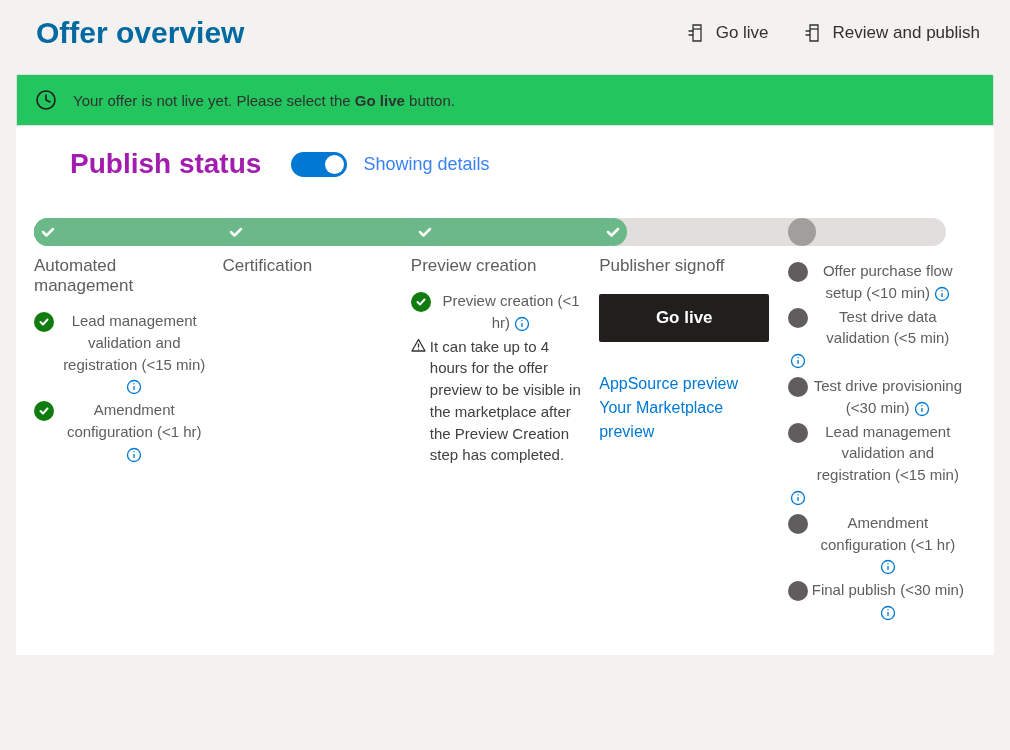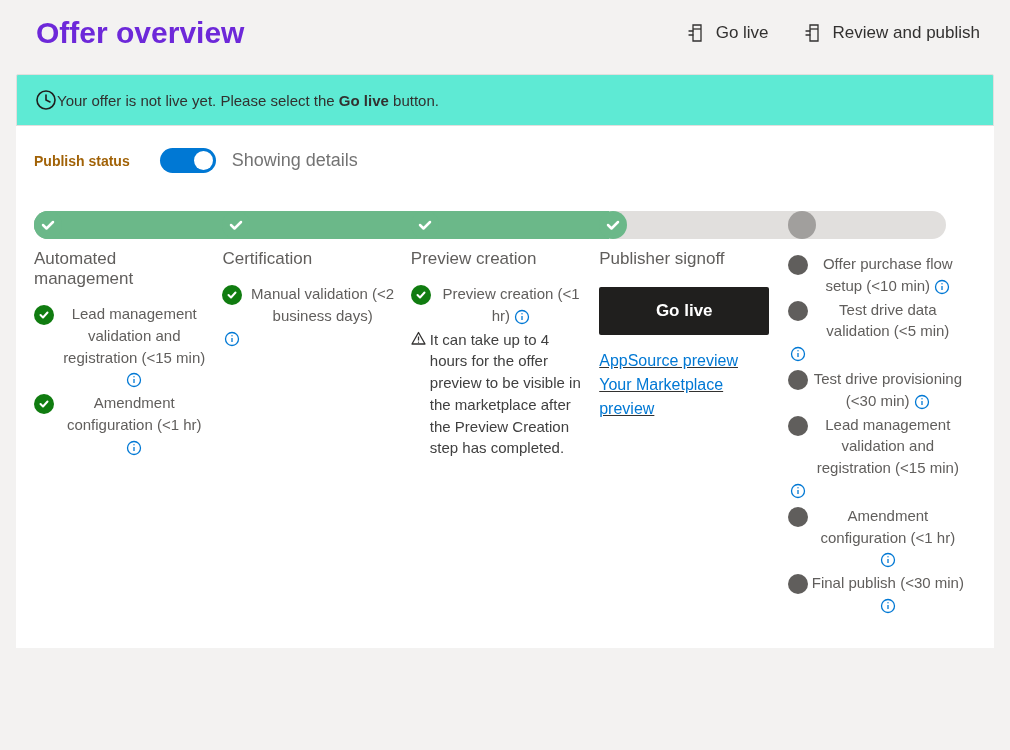--- a/index.html
+++ b/index.html
@@ -13,77 +13,78 @@
   .header {
     display: flex;
     align-items: center;
     justify-content: space-between;
     padding: 16px 30px 24px 36px;
     background: #f3f2f1;
   }
   .page-title {
     font-size: 30px;
     font-weight: 700;
-    color: #6d28d9;
+    color: #0369a1;
   }
   .header-actions {
     display: flex;
     gap: 36px;
   }
   .header-action {
     display: flex;
     align-items: center;
     gap: 10px;
     font-size: 17px;
     color: #323130;
     cursor: pointer;
   }
   .notice-bar {
     display: flex;
     align-items: center;
+    gap: 16px;
     margin: 0 16px;
     padding: 14px 18px;
-    background: #5eead4;
+    background: #22c55e;
     border: 1px solid #e1dfdd;
     border-top-left-radius: 2px;
     border-top-right-radius: 2px;
   }
   .notice-text { font-size: 15px; color: #323130; }
   .notice-text b { font-weight: 600; }
 
   .content-panel {
     margin: 0 16px;
     background: #fff;
     padding: 22px 18px 30px 18px;
   }
   .status-heading-row {
     display: flex;
     align-items: center;
     gap: 30px;
   }
-  .status-heading { font-size: 14px; font-weight: 700; color: #a16207; }
+  .status-heading { font-size: 28px; font-weight: 700; color: #a21caf; margin-left: 36px; }
   .toggle-wrap { display: flex; align-items: center; gap: 16px; }
   .toggle {
     width: 56px;
     height: 25px;
     border-radius: 25px;
     background: #0078d4;
     position: relative;
     cursor: pointer;
   }
   .toggle .knob {
     position: absolute;
     right: 3px;
     top: 3px;
     width: 19px;
     height: 19px;
     border-radius: 50%;
     background: #fff;
   }
-  .toggle-label { font-size: 18px; color: #737373; }
+  .toggle-label { font-size: 18px; color: #3b82f6; }
 
   .timeline {
     position: relative;
     margin-top: 38px;
   }
   .track {
     position: absolute;
     left: 0;
     right: 30px;
     height: 28px;
@@ -170,21 +171,21 @@
     color: #fff;
     font-size: 17px;
     font-weight: 600;
     border: none;
     padding: 14px 0;
     width: 170px;
     cursor: pointer;
     border-radius: 2px;
     margin-top: 4px;
   }
-  .link-list { margin-top: 14px; text-decoration: underline; }
+  .link-list { margin-top: 30px; }
   .link-item { color: #0078d4; font-size: 16px; line-height: 1.5; cursor: pointer; }
 
   svg { display: block; }
 </style>
 </head>
 <body>
 
 <div class="header">
   <div class="page-title">Offer overview</div>
   <div class="header-actions">
@@ -284,153 +285,134 @@
         </div>
       </div>
 
       <div class="stage">
         <div class="stage-marker done">
           <svg viewBox="0 0 16 16" fill="none" stroke-width="2.5" stroke-linecap="round" stroke-linejoin="round">
               <path d="M3 8 L6.5 11.5 L13 5"></path>
             </svg>
         </div>
         <div class="stage-title">Certification</div>
+      </div>
+
+      <div class="stage">
+        <div class="stage-marker done">
+          <svg viewBox="0 0 16 16" fill="none" stroke-width="2.5" stroke-linecap="round" stroke-linejoin="round">
+              <path d="M3 8 L6.5 11.5 L13 5"></path>
+            </svg>
+        </div>
+        <div class="stage-title">Preview creation</div>
         <div class="stage-body">
           <div class="step">
             <div class="step-dot green">
               <svg viewBox="0 0 12 12" fill="none" stroke-width="2" stroke-linecap="round" stroke-linejoin="round">
                   <path d="M2.5 6 L5 8.5 L9.5 3.5"></path>
                 </svg>
             </div>
-            <div class="step-text">Manual validation (&lt;2 business days)</div>
+            <div class="step-text">
+              <span>Preview creation (&lt;1 hr)</span>
+              <span class="info-icon">
+                <svg viewBox="0 0 16 16" fill="none" stroke="#0078d4" stroke-width="1.3">
+                    <circle cx="8" cy="8" r="6.5"></circle>
+                    <line x1="8" y1="7" x2="8" y2="11"></line>
+                    <circle cx="8" cy="4.7" r="0.7" fill="#0078d4" stroke="none"></circle>
+                  </svg>
+              </span>
+            </div>
+          </div>
+          <div class="warning-block">
+            <span class="warn-icon">
+              <svg width="15" height="15" viewBox="0 0 15 15" fill="none" stroke="#323130" stroke-width="1.3" stroke-linejoin="round">
+                  <path d="M7.5 1.5 L14 13 L1 13 Z"></path>
+                  <line x1="7.5" y1="5.5" x2="7.5" y2="9.5"></line>
+                  <circle cx="7.5" cy="11.2" r="0.6" fill="#323130" stroke="none"></circle>
+                </svg>
+            </span>
+            <span>It can take up to 4 hours for the offer preview to be visible in the marketplace after the Preview Creation step has completed.</span>
+          </div>
+        </div>
+      </div>
+
+      <div class="stage">
+        <div class="stage-marker done">
+          <svg viewBox="0 0 16 16" fill="none" stroke-width="2.5" stroke-linecap="round" stroke-linejoin="round">
+              <path d="M3 8 L6.5 11.5 L13 5"></path>
+            </svg>
+        </div>
+        <div class="stage-title">Publisher signoff</div>
+        <div class="stage-body">
+          <button class="go-live-btn">Go live</button>
+          <div class="link-list">
+            <div class="link-item">AppSource preview</div>
+            <div class="link-item">Your Marketplace preview</div>
+          </div>
+        </div>
+      </div>
+
+      <div class="stage">
+        <div class="stage-marker pending"></div>
+        <div class="stage-body">
+          <div class="step">
+            <div class="step-dot grey"></div>
+            <div class="step-text">
+              <span>Offer purchase flow setup (&lt;10 min)</span>
+              <span class="info-icon">
+                <svg viewBox="0 0 16 16" fill="none" stroke="#0078d4" stroke-width="1.3">
+                    <circle cx="8" cy="8" r="6.5"></circle>
+                    <line x1="8" y1="7" x2="8" y2="11"></line>
+                    <circle cx="8" cy="4.7" r="0.7" fill="#0078d4" stroke="none"></circle>
+                  </svg>
+              </span>
+            </div>
+          </div>
+          <div class="step">
+            <div class="step-dot grey"></div>
+            <div class="step-text">Test drive data validation (&lt;5 min)</div>
           </div>
           <div class="info-below">
             <span class="info-icon">
               <svg viewBox="0 0 16 16" fill="none" stroke="#0078d4" stroke-width="1.3">
                   <circle cx="8" cy="8" r="6.5"></circle>
                   <line x1="8" y1="7" x2="8" y2="11"></line>
                   <circle cx="8" cy="4.7" r="0.7" fill="#0078d4" stroke="none"></circle>
                 </svg>
             </span>
           </div>
-        </div>
-      </div>
-
-      <div class="stage">
-        <div class="stage-marker done">
-          <svg viewBox="0 0 16 16" fill="none" stroke-width="2.5" stroke-linecap="round" stroke-linejoin="round">
-              <path d="M3 8 L6.5 11.5 L13 5"></path>
-            </svg>
-        </div>
-        <div class="stage-title">Preview creation</div>
-        <div class="stage-body">
-          <div class="step">
-            <div class="step-dot green">
-              <svg viewBox="0 0 12 12" fill="none" stroke-width="2" stroke-linecap="round" stroke-linejoin="round">
-                  <path d="M2.5 6 L5 8.5 L9.5 3.5"></path>
-                </svg>
-            </div>
-            <div class="step-text">
-              <span>Preview creation (&lt;1 hr)</span>
-              <span class="info-icon">
-                <svg viewBox="0 0 16 16" fill="none" stroke="#0078d4" stroke-width="1.3">
-                    <circle cx="8" cy="8" r="6.5"></circle>
-                    <line x1="8" y1="7" x2="8" y2="11"></line>
-                    <circle cx="8" cy="4.7" r="0.7" fill="#0078d4" stroke="none"></circle>
-                  </svg>
-              </span>
-            </div>
-          </div>
-          <div class="warning-block">
-            <span class="warn-icon">
-              <svg width="15" height="15" viewBox="0 0 15 15" fill="none" stroke="#323130" stroke-width="1.3" stroke-linejoin="round">
-                  <path d="M7.5 1.5 L14 13 L1 13 Z"></path>
-                  <line x1="7.5" y1="5.5" x2="7.5" y2="9.5"></line>
-                  <circle cx="7.5" cy="11.2" r="0.6" fill="#323130" stroke="none"></circle>
-                </svg>
-            </span>
-            <span>It can take up to 4 hours for the offer preview to be visible in the marketplace after the Preview Creation step has completed.</span>
-          </div>
-        </div>
-      </div>
-
-      <div class="stage">
-        <div class="stage-marker done">
-          <svg viewBox="0 0 16 16" fill="none" stroke-width="2.5" stroke-linecap="round" stroke-linejoin="round">
-              <path d="M3 8 L6.5 11.5 L13 5"></path>
-            </svg>
-        </div>
-        <div class="stage-title">Publisher signoff</div>
-        <div class="stage-body">
-          <button class="go-live-btn">Go live</button>
-          <div class="link-list">
-            <div class="link-item">AppSource preview</div>
-            <div class="link-item">Your Marketplace preview</div>
-          </div>
-        </div>
-      </div>
-
-      <div class="stage">
-        <div class="stage-marker pending"></div>
-        <div class="stage-body">
-          <div class="step">
-            <div class="step-dot grey"></div>
-            <div class="step-text">
-              <span>Offer purchase flow setup (&lt;10 min)</span>
-              <span class="info-icon">
-                <svg viewBox="0 0 16 16" fill="none" stroke="#0078d4" stroke-width="1.3">
-                    <circle cx="8" cy="8" r="6.5"></circle>
-                    <line x1="8" y1="7" x2="8" y2="11"></line>
-                    <circle cx="8" cy="4.7" r="0.7" fill="#0078d4" stroke="none"></circle>
-                  </svg>
-              </span>
-            </div>
-          </div>
-          <div class="step">
-            <div class="step-dot grey"></div>
-            <div class="step-text">Test drive data validation (&lt;5 min)</div>
+          <div class="step">
+            <div class="step-dot grey"></div>
+            <div class="step-text">
+              <span>Test drive provisioning (&lt;30 min)</span>
+              <span class="info-icon">
+                <svg viewBox="0 0 16 16" fill="none" stroke="#0078d4" stroke-width="1.3">
+                    <circle cx="8" cy="8" r="6.5"></circle>
+                    <line x1="8" y1="7" x2="8" y2="11"></line>
+                    <circle cx="8" cy="4.7" r="0.7" fill="#0078d4" stroke="none"></circle>
+                  </svg>
+              </span>
+            </div>
+          </div>
+          <div class="step">
+            <div class="step-dot grey"></div>
+            <div class="step-text">Lead management validation and registration (&lt;15 min)</div>
           </div>
           <div class="info-below">
             <span class="info-icon">
               <svg viewBox="0 0 16 16" fill="none" stroke="#0078d4" stroke-width="1.3">
                   <circle cx="8" cy="8" r="6.5"></circle>
                   <line x1="8" y1="7" x2="8" y2="11"></line>
                   <circle cx="8" cy="4.7" r="0.7" fill="#0078d4" stroke="none"></circle>
                 </svg>
             </span>
           </div>
           <div class="step">
             <div class="step-dot grey"></div>
             <div class="step-text">
-              <span>Test drive provisioning (&lt;30 min)</span>
-              <span class="info-icon">
-                <svg viewBox="0 0 16 16" fill="none" stroke="#0078d4" stroke-width="1.3">
-                    <circle cx="8" cy="8" r="6.5"></circle>
-                    <line x1="8" y1="7" x2="8" y2="11"></line>
-                    <circle cx="8" cy="4.7" r="0.7" fill="#0078d4" stroke="none"></circle>
-                  </svg>
-              </span>
-            </div>
-          </div>
-          <div class="step">
-            <div class="step-dot grey"></div>
-            <div class="step-text">Lead management validation and registration (&lt;15 min)</div>
-          </div>
-          <div class="info-below">
-            <span class="info-icon">
-              <svg viewBox="0 0 16 16" fill="none" stroke="#0078d4" stroke-width="1.3">
-                  <circle cx="8" cy="8" r="6.5"></circle>
-                  <line x1="8" y1="7" x2="8" y2="11"></line>
-                  <circle cx="8" cy="4.7" r="0.7" fill="#0078d4" stroke="none"></circle>
-                </svg>
-            </span>
-          </div>
-          <div class="step">
-            <div class="step-dot grey"></div>
-            <div class="step-text">
               <span>Amendment configuration (&lt;1 hr)</span>
               <span class="info-icon">
                 <svg viewBox="0 0 16 16" fill="none" stroke="#0078d4" stroke-width="1.3">
                     <circle cx="8" cy="8" r="6.5"></circle>
                     <line x1="8" y1="7" x2="8" y2="11"></line>
                     <circle cx="8" cy="4.7" r="0.7" fill="#0078d4" stroke="none"></circle>
                   </svg>
               </span>
             </div>
           </div>

